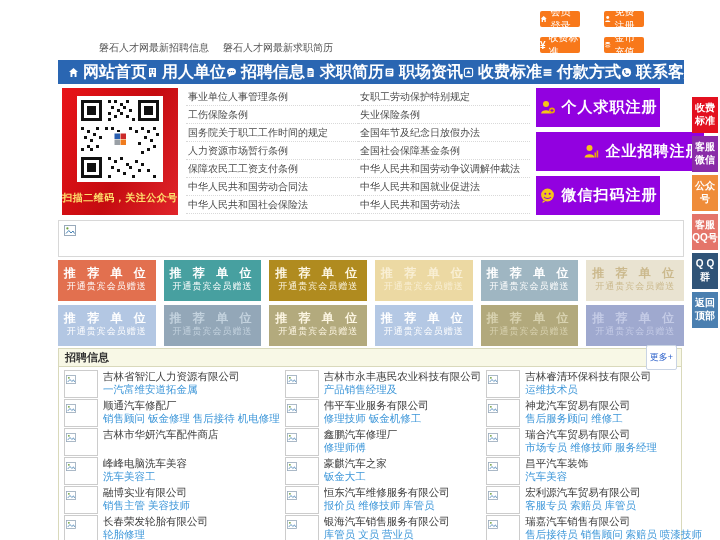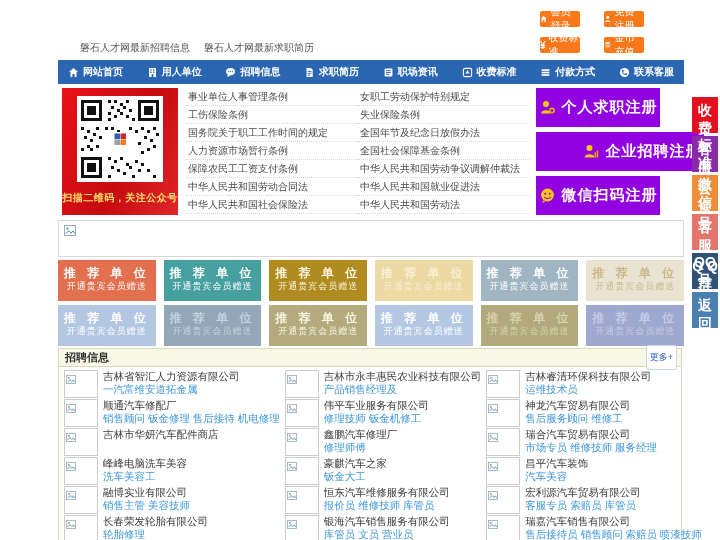--- a/index.html
+++ b/index.html
@@ -1,30 +1,30 @@
 <!DOCTYPE html>
 <html><head>
 <meta charset="utf-8">
 <style>
   html,body{margin:0;padding:0;background:#fff;}
   #page{position:relative;width:720px;height:540px;overflow:hidden;background:#fff;
         font-family:"Liberation Sans","DejaVu Sans",sans-serif;}
   .abs{position:absolute;}
 
   
-  .site-links{left:80px;top:41px;font-size:10px;color:#555;}
+  .site-links{left:99px;top:41px;font-size:10px;color:#555;}
   .site-links a{color:#555;text-decoration:none;margin-right:14px;cursor:pointer;}
   .acct-btn{width:40px;height:16px;background:#f8781a;border-radius:2px;color:#fff;
             font-size:10px;display:flex;align-items:center;justify-content:center;gap:3px;cursor:pointer;}
   .acct-btn .glyph{font-size:10px;font-weight:bold;}
 
   
   .nav{left:58px;top:60px;width:626px;height:24px;background:#2a66b2;display:flex;
        align-items:center;justify-content:space-between;padding:0 10px;box-sizing:border-box;}
-  .nav-item{display:flex;align-items:center;gap:4px;color:#fff;font-size:10px;font-weight:bold;cursor:pointer;white-space:nowrap;}
+  .nav-item{display:flex;align-items:center;gap:4px;color:#fff;font-size:16px;font-weight:bold;cursor:pointer;white-space:nowrap;}
   .nav-item svg{display:block;}
 
   
   .qr-panel{left:62px;top:88px;width:116px;height:127px;
             background:linear-gradient(115deg,#e81318 0%,#c50b10 55%,#e0252b 100%);}
   .qr-box{position:absolute;left:15px;top:8px;width:86px;height:86px;background:#fff;}
   .qr-box svg{position:absolute;left:4px;top:4px;}
   .qr-caption{position:absolute;left:0;top:103px;width:116px;text-align:center;
               color:#ffe26e;font-size:10px;font-weight:bold;letter-spacing:.5px;}
 
@@ -35,21 +35,21 @@
                border-bottom:1px dotted #d9d9d9;padding-left:2px;white-space:nowrap;overflow:hidden;cursor:pointer;}
 
   
   .reg-col{left:536px;top:88px;width:124px;height:92px;}
   .reg-btn{position:absolute;left:0;width:124px;height:39px;background:#9201e0;color:#fff;
            display:flex;align-items:center;justify-content:center;gap:6px;
            font-size:15px;font-weight:bold;letter-spacing:1px;cursor:pointer;}
 
   
   .rail{left:692px;top:97px;width:26px;}
-  .rail-badge{width:26px;height:36px;margin-bottom:3px;color:#fff;font-size:14px;font-weight:bold;
+  .rail-badge{width:26px;height:36px;margin-bottom:3px;color:#fff;font-size:10px;font-weight:bold;
               text-align:center;line-height:1.25;padding-top:5px;box-sizing:border-box;cursor:pointer;}
 
   
   .banner{left:58px;top:220px;width:624px;height:35px;background:#fff;border:1px solid #d8d8d8;}
   .broken{display:inline-block;margin:4px 0 0 5px;}
 
   
   .rec-row{left:58px;width:626px;height:41px;display:flex;gap:8px;}
   .rec-box{width:101px;height:41px;text-align:center;box-sizing:border-box;padding-top:6px;cursor:pointer;}
   .rec-title{font-size:12px;font-weight:bold;letter-spacing:4px;line-height:14px;}

